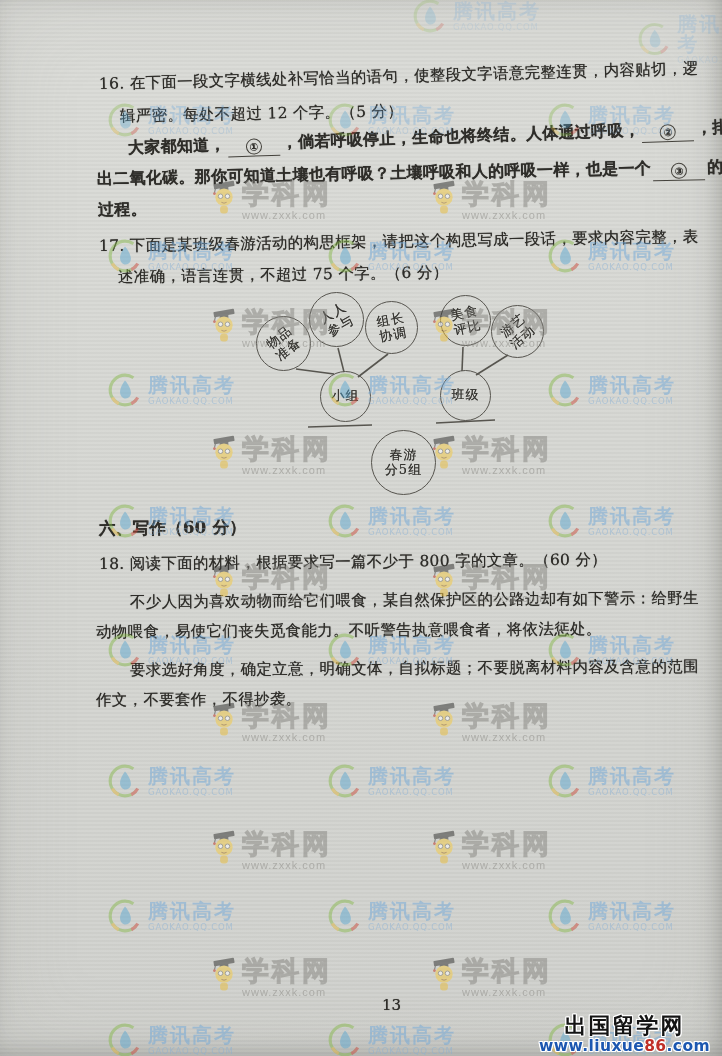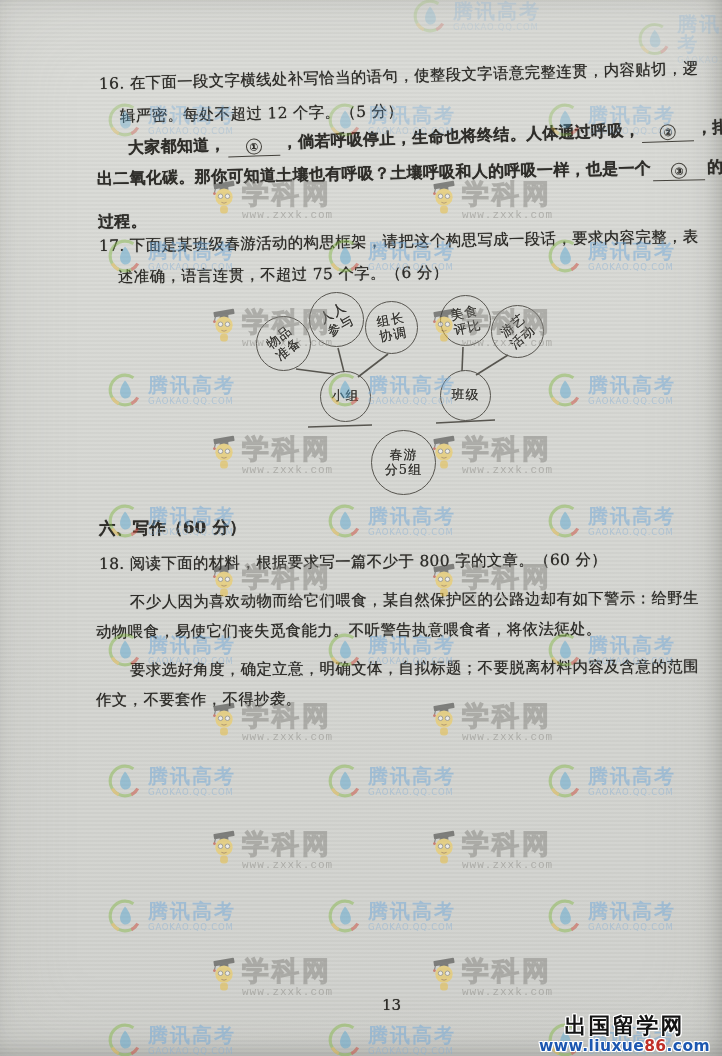--- a/index.html
+++ b/index.html
@@ -50,21 +50,21 @@
     font-family:"DejaVu Sans","Liberation Sans",sans-serif;line-height:1;}
   .wm-t .wt-url{color:#85afd6;font-size:8.5px;letter-spacing:.8px;margin-top:2px;
     font-family:"DejaVu Sans","Liberation Sans",sans-serif;line-height:1;}
   .wm-z{align-items:flex-start;}
   .wm-z .wz-text{
     font-size:27px;font-weight:bold;letter-spacing:3px;line-height:1;
     font-family:"DejaVu Sans","Liberation Sans",sans-serif;
     color:rgba(142,141,136,.30);-webkit-text-stroke:1.1px rgba(130,129,124,.85);
   }
   .wm-z .wz-url{color:#8e8d88;font-size:11px;letter-spacing:1px;margin-top:3px;
-    font-family:Liberation Mono, monospace;line-height:1;}
+    font-family:Liberation Sans, sans-serif;line-height:1;}
   
   #liuxue{position:absolute;right:12px;bottom:1px;text-align:center;z-index:8;line-height:1.1;}
   #liuxue .lt{
     font-size:22px;font-weight:bold;color:#141414;letter-spacing:2px;
     font-family:"DejaVu Sans","Liberation Sans",sans-serif;
     text-shadow:-1px -1px 0 #fff,1px -1px 0 #fff,-1px 1px 0 #fff,1px 1px 0 #fff,0 -1px 0 #fff,0 1px 0 #fff,-1px 0 0 #fff,1px 0 0 #fff;
   }
   #liuxue .lu{
     font-size:15.5px;font-weight:bold;letter-spacing:.4px;
     font-family:"DejaVu Sans","Liberation Sans",sans-serif;
@@ -628,21 +628,21 @@
           <div class="wz-text">学科网</div>
           <div class="wz-url">www.zxxk.com</div>
         </div>
       </div>
     </div>
 
   <div class="line" style="left:99px;top:74px;--rot:-1.5deg">16. 在下面一段文字横线处补写恰当的语句，使整段文字语意完整连贯，内容贴切，逻</div>
   <div class="line" style="left:120px;top:106px;--rot:-1deg">辑严密。每处不超过 12 个字。（5 分）</div>
   <div class="line passage" id="q16-p0" style="left:128px;top:138px;--rot:-2deg"><span>大家都知道，</span><span class="blank"><span class="cnum">①</span></span><span>，倘若呼吸停止，生命也将终结。人体通过呼吸，</span><span class="blank"><span class="cnum">②</span></span><span>，排</span></div>
   <div class="line passage" id="q16-p1" style="left:97px;top:169px;--rot:-1.1deg"><span>出二氧化碳。那你可知道土壤也有呼吸？土壤呼吸和人的呼吸一样，也是一个</span><span class="blank"><span class="cnum">③</span></span><span>的</span></div>
-  <div class="line passage" id="q16-p2" style="left:98px;top:212px;--rot:-0.9deg"><span>过程。</span></div>
+  <div class="line passage" id="q16-p2" style="left:98px;top:200px;--rot:-0.9deg"><span>过程。</span></div>
 
   <div class="line" style="left:99px;top:236px;--rot:-0.9deg">17. 下面是某班级春游活动的构思框架，请把这个构思写成一段话，要求内容完整，表</div>
   <div class="line" style="left:118px;top:267px;--rot:-0.8deg">述准确，语言连贯，不超过 75 个字。（6 分）</div>
 
   <svg id="edge-svg" width="722" height="1056">
       <line x1="296" y1="369" x2="334" y2="374" stroke="#57554f" stroke-width="1.6"></line>
       <line x1="338" y1="348" x2="344" y2="372" stroke="#57554f" stroke-width="1.6"></line>
       <line x1="388" y1="354" x2="358" y2="377" stroke="#57554f" stroke-width="1.6"></line>
       <line x1="463" y1="347" x2="462" y2="371" stroke="#57554f" stroke-width="1.6"></line>
       <line x1="508" y1="355" x2="476" y2="375" stroke="#57554f" stroke-width="1.6"></line>

